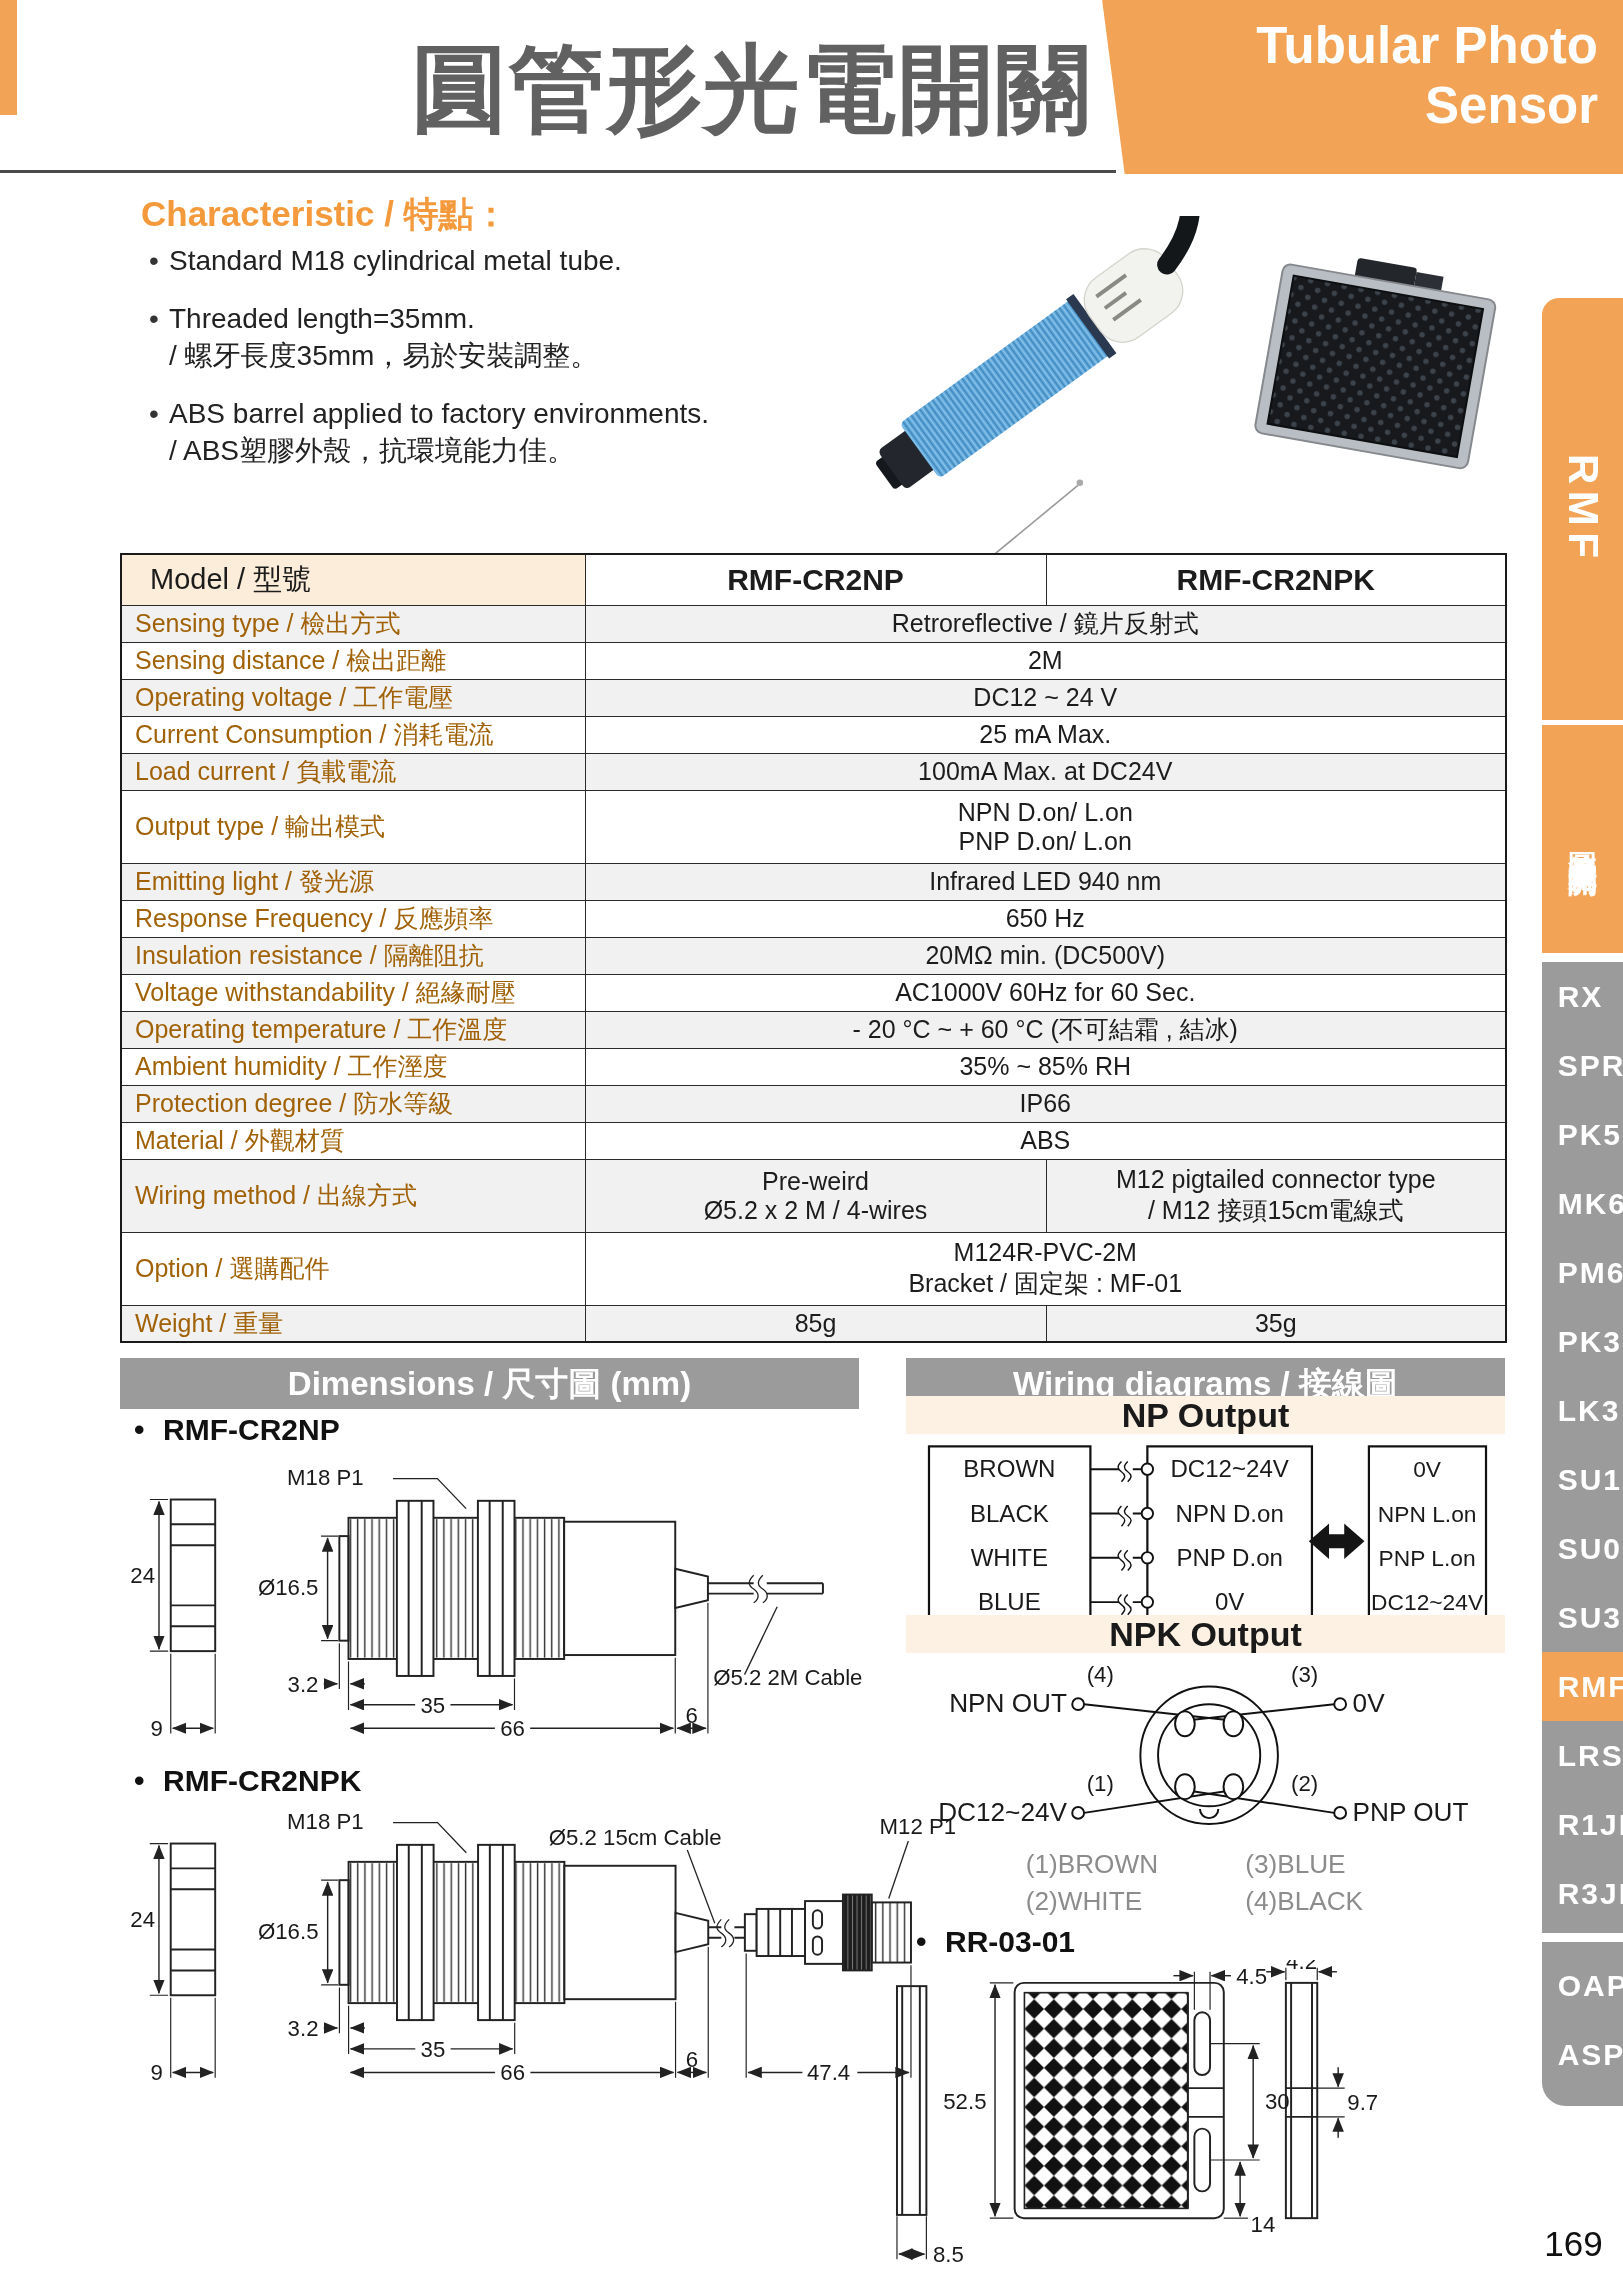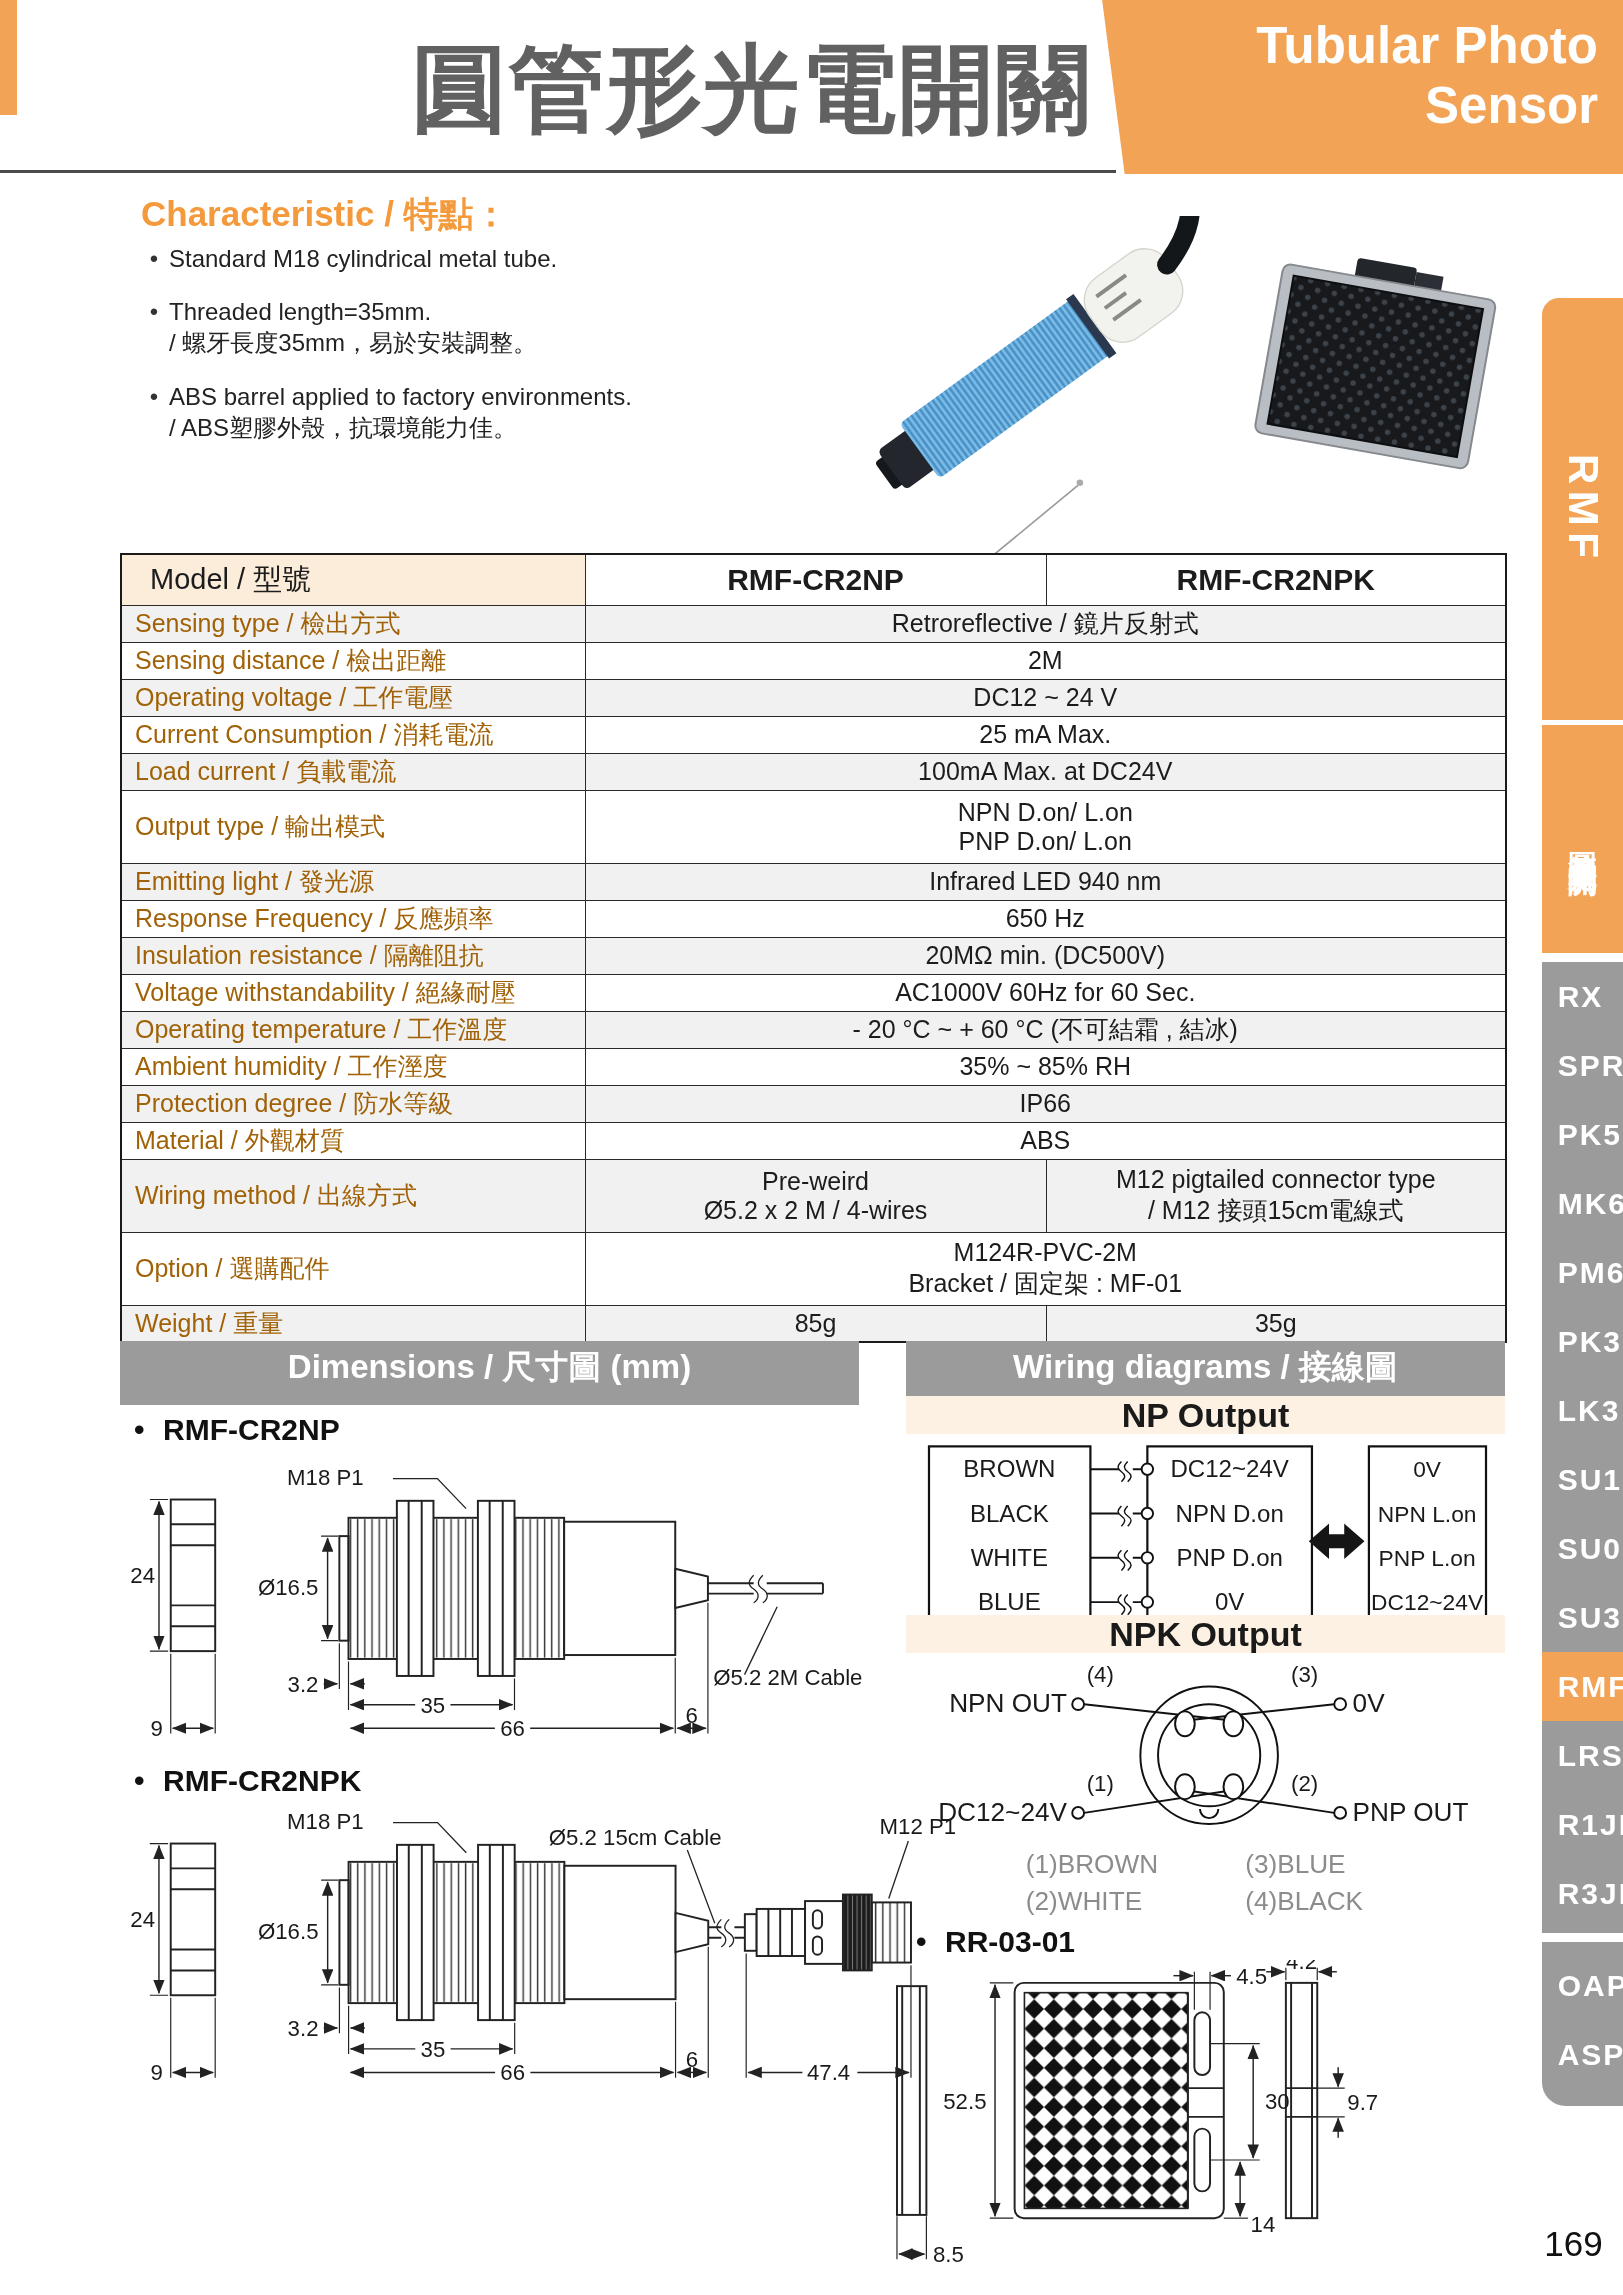--- a/index.html
+++ b/index.html
@@ -12,21 +12,21 @@
   .page-title{left:366px;top:26px;width:772px;height:124px;text-align:center;
               font-size:96px;font-weight:800;color:#616161;letter-spacing:1.3px;}
   .banner{left:1086px;top:0;width:537px;height:174px;background:#F2A355;
           clip-path:polygon(3% 0,100% 0,100% 100%,7.2% 100%);}
   .banner-text{position:absolute;right:25px;top:16px;text-align:right;color:#fff;
                font-size:51px;font-weight:700;line-height:1.18;}
   .rule{left:0;top:170px;width:1116px;height:2.6px;background:#4b4b4b;}
 
   .char-heading{left:141px;top:191px;font-size:35px;font-weight:700;color:#F49A3C;}
   .bullets{left:139px;top:243px;width:759px;}
-  .bullet-item{margin-bottom:22px;font-size:24px;color:#222;line-height:1.3;}
+  .bullet-item{margin-bottom:22px;font-size:28px;color:#222;line-height:1.3;}
   .bullet-item .dot{display:inline-block;width:30px;text-align:center;color:#333;}
   .bullet-item .zh{padding-left:30px;}
 
   
   svg text{font-family:"Liberation Sans","DejaVu Sans",sans-serif;fill:#1a1a1a;}
   .ln{stroke:#222;stroke-width:3;fill:none;}
   .thin{stroke:#222;stroke-width:2;fill:none;}
   .ext{stroke:#222;stroke-width:1.8;fill:none;}
   .dim{stroke:#222;stroke-width:2.2;fill:none;} .t34{font-size:34px;} .t36{font-size:36px;}
   .t38{font-size:38px;} .t40{font-size:40px;}
@@ -39,21 +39,21 @@
   .spec-table tbody tr{height:37px;}
   .spec-table tbody tr.tall{height:73px;}
   .spec-table tbody tr:nth-child(odd) td{background:#F1F1F1;}
   .spec-table .lbl{padding-left:13px;text-align:left;color:#a16207;}
   .spec-table .val{text-align:center;}
   .model-cell{background:#FBEDD9;font-size:29px;padding-left:28px;}
   .model-name{font-weight:700;font-size:30px;text-align:center;background:#fff;}
 
   
   .sec-bar{background:#9B9B9B;color:#fff;font-size:33px;font-weight:700;
-           text-align:center;line-height:51px;height:64px;}
+           text-align:center;line-height:51px;height:51px;margin-top:17px;}
   .peach-bar{background:#FCF1E3;color:#1a1a1a;font-size:34px;font-weight:700;
              text-align:center;line-height:38px;height:38px;}
   .model-bullet{font-size:30px;font-weight:700;color:#111;}
   .model-bullet .dot{display:inline-block;width:29px;text-align:left;}
 
   
   .tab{left:1542px;width:82px;background:#F2A355;color:#fff;display:flex;
        align-items:center;justify-content:center;}
   .tab-series{top:298px;height:422px;border-radius:17px 0 0 0;}
   .tab-series .vtext{writing-mode:vertical-rl;font-size:42px;font-weight:700;letter-spacing:6.5px;}

